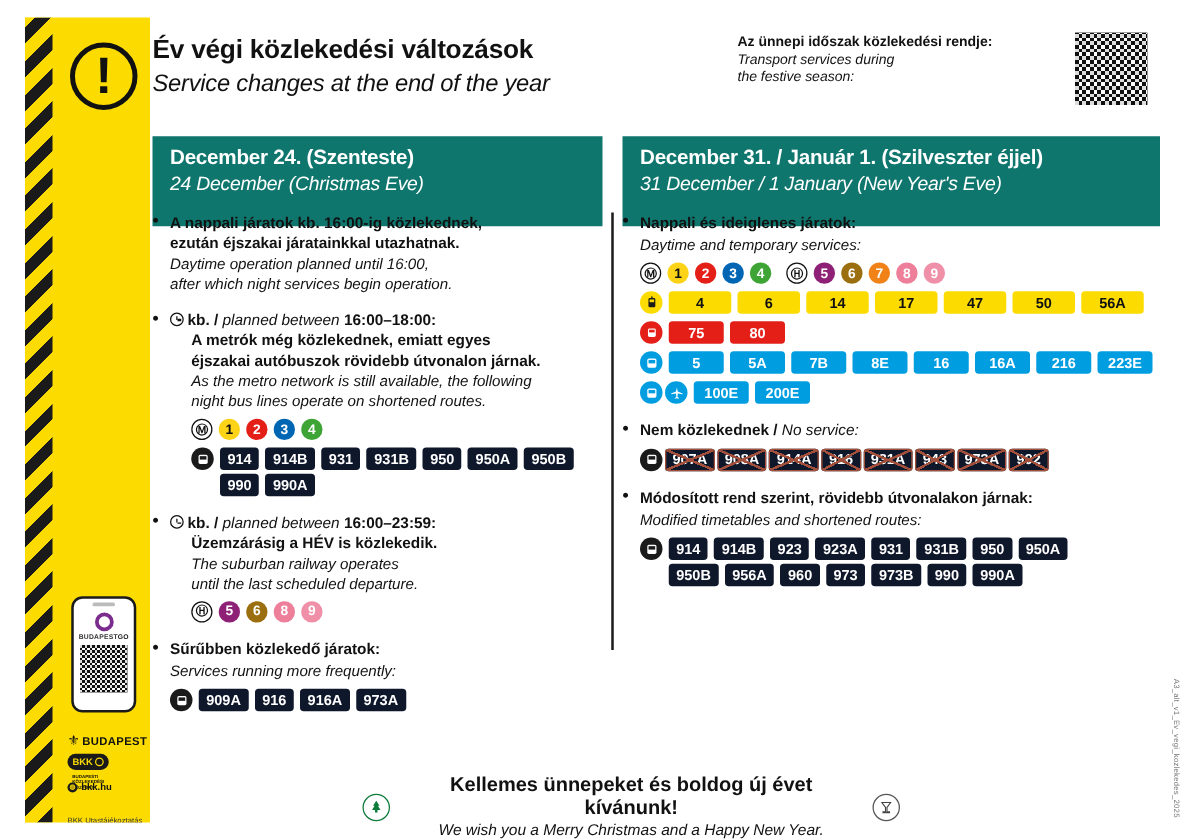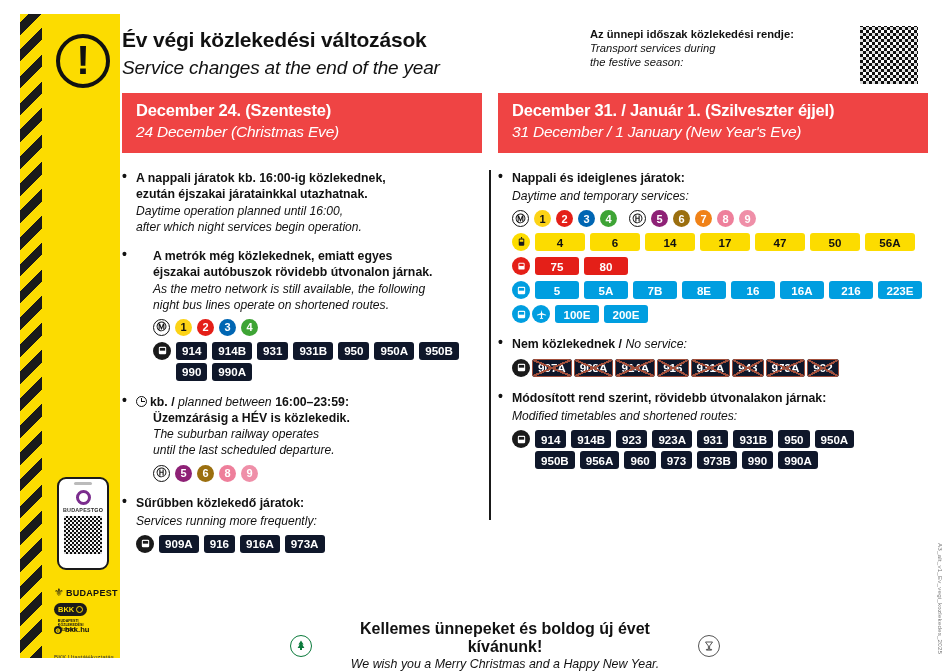--- a/index.html
+++ b/index.html
@@ -167,24 +167,25 @@
     background-image:
       repeating-linear-gradient(90deg, #111 0 3px, #fff 3px 6px),
       repeating-linear-gradient(0deg, #111 0 3px, #fff 3px 6px);
     background-blend-mode: difference;
     background-color: #fff;
   }
 
   
   .col-head {
     position: absolute;
-    height: 60px;
-    background: #ef4444;
+    height: 72px;
+    background: #0f766e;
     color: #fff;
     padding: 8px 0 0 14px;
+    margin-top: 16px;
   }
   .col-head.left  { left: 122px; top: 93px; width: 360px; }
   .col-head.right { left: 498px; top: 93px; width: 430px; }
   .col-head .hu { font-size: 16.5px; font-weight: bold; letter-spacing: -.2px; }
   .col-head .en { font-size: 15.5px; font-style: italic; margin-top: 3px; letter-spacing: -.2px; }
 
   
   .col { position: absolute; }
   .col.left  { left: 122px; top: 170px; width: 370px; }
   .col.right { left: 498px; top: 170px; width: 438px; }
@@ -380,20 +381,25 @@
 <div class="col left">
 
   <div class="bullet-block">
     <div class="t-hu">A nappali járatok kb. 16:00-ig közlekednek,</div>
     <div class="t-hu">ezután éjszakai járatainkkal utazhatnak.</div>
     <div class="t-en">Daytime operation planned until 16:00,</div>
     <div class="t-en">after which night services begin operation.</div>
   </div>
 
   <div class="bullet-block">
+    <div class="t-hu">
+      <span class="clock"></span><span>kb. /</span>
+      <em style="font-weight:normal">planned between</em>
+      <span>16:00–18:00:</span>
+    </div>
     <div class="indent">
       <div class="t-hu">A metrók még közlekednek, emiatt egyes</div>
       <div class="t-hu">éjszakai autóbuszok rövidebb útvonalon járnak.</div>
       <div class="t-en">As the metro network is still available, the following</div>
       <div class="t-en">night bus lines operate on shortened routes.</div>
       <div class="lines">
         <span class="circ mode">Ⓜ</span>
         <span class="circ" style="background:#fcd316;color:#111">1</span>
         <span class="circ" style="background:#e41f18">2</span>
         <span class="circ" style="background:#0066b3">3</span>

